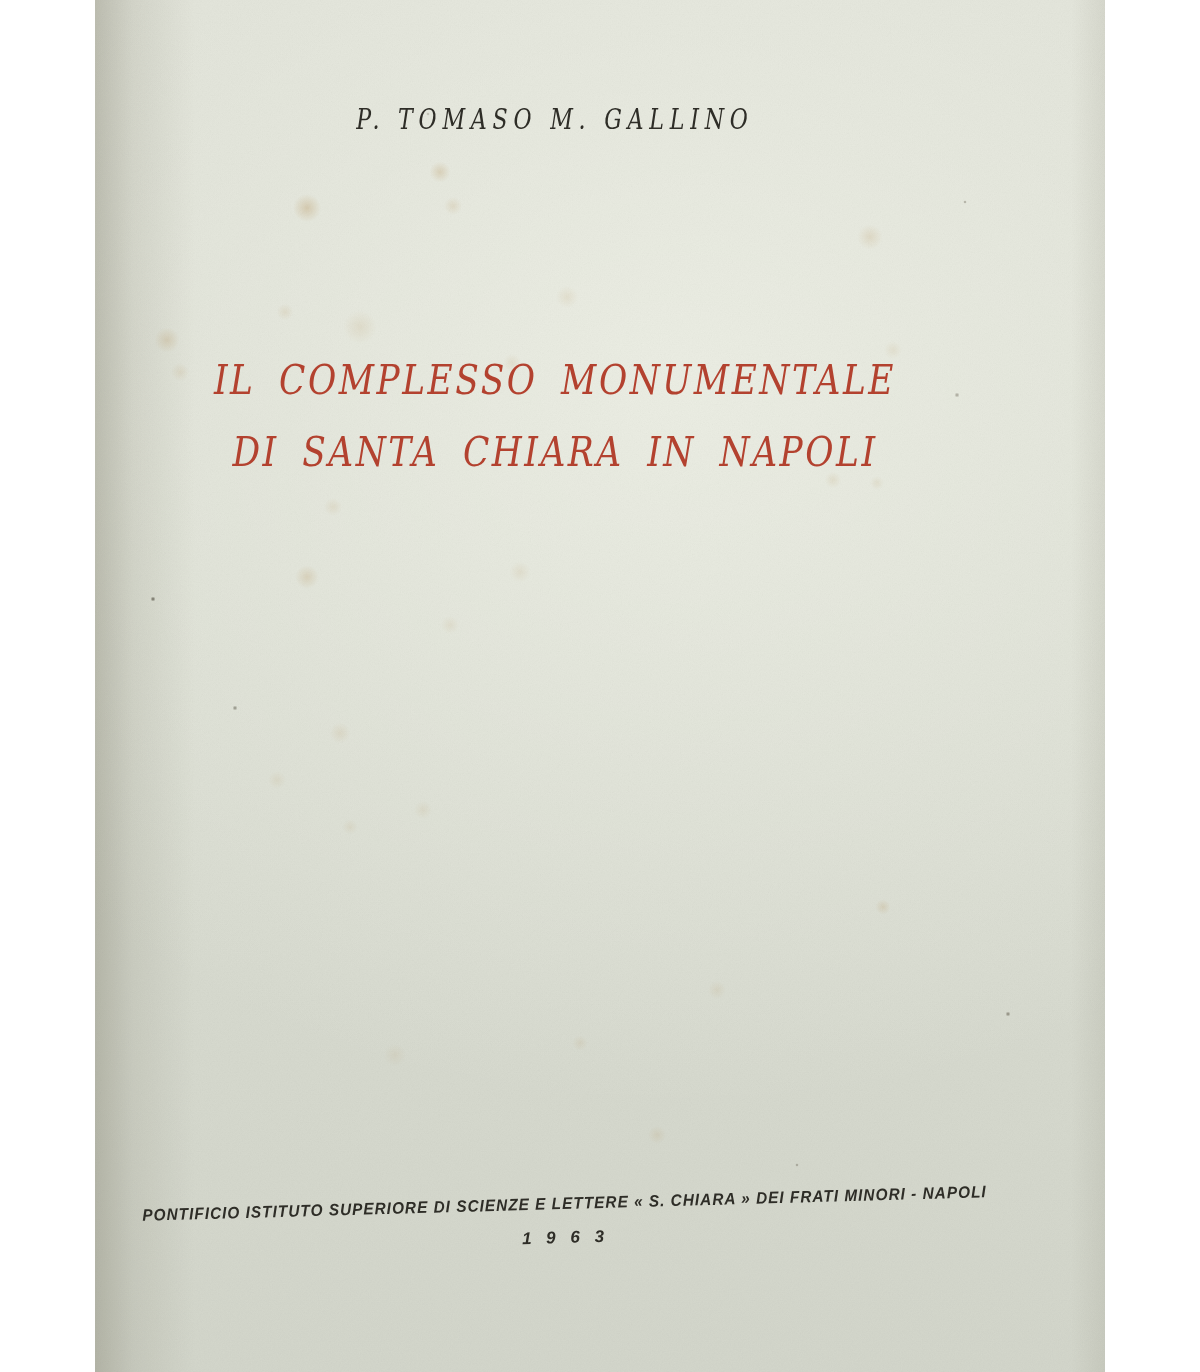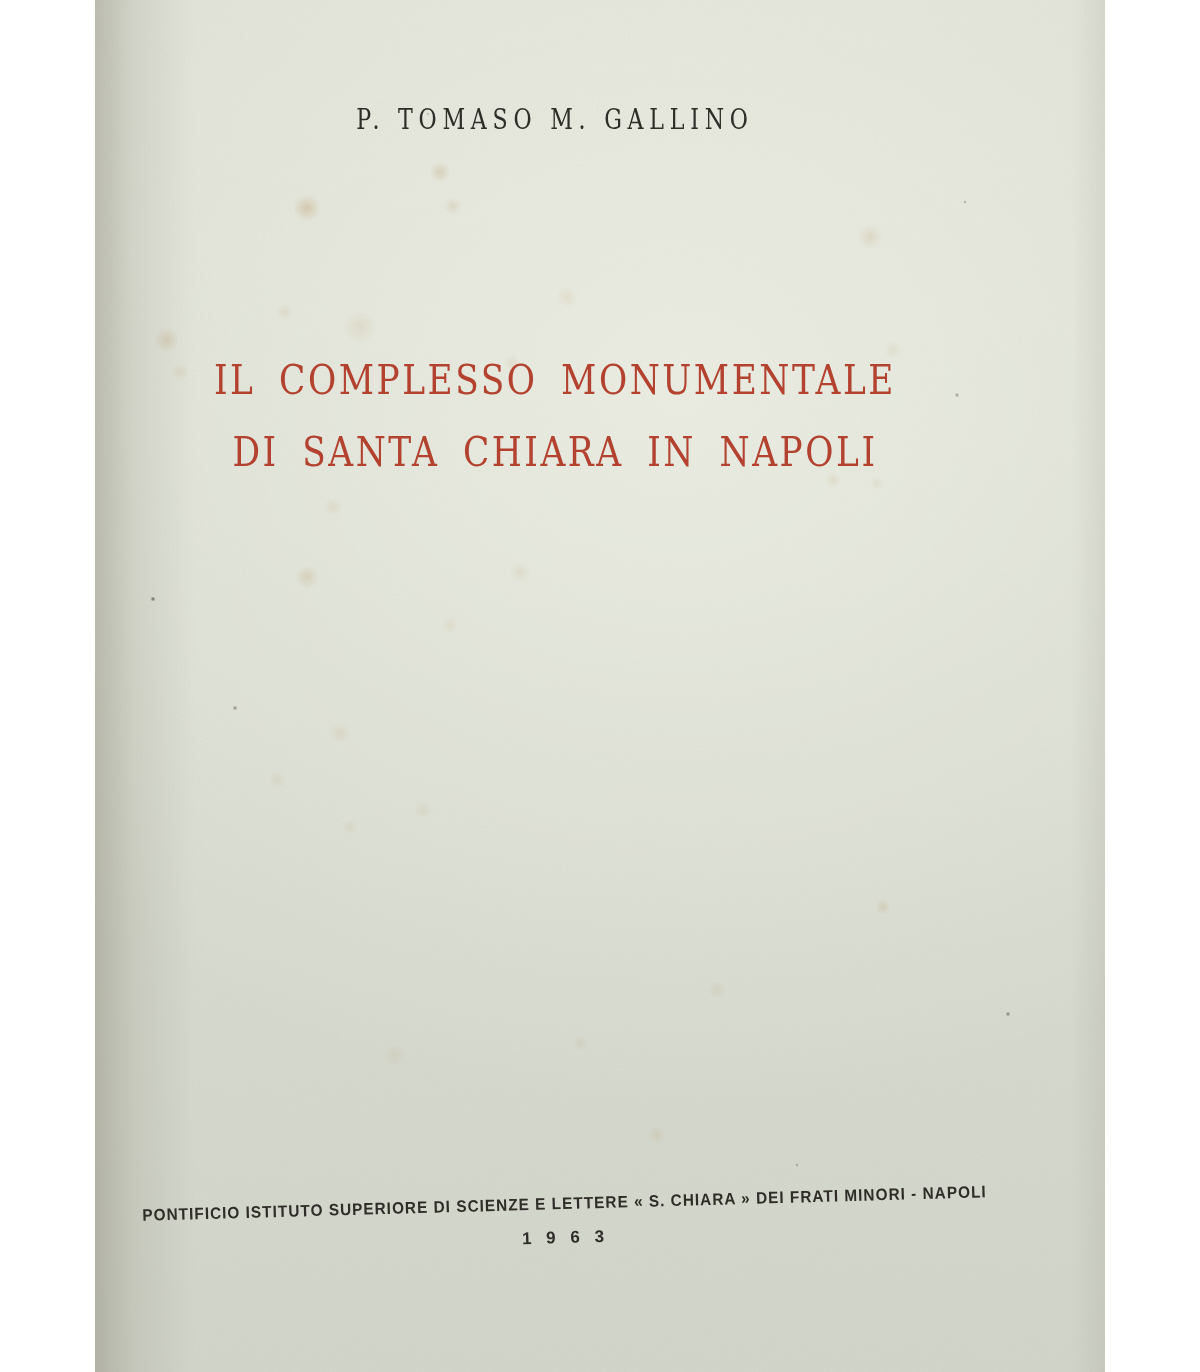--- a/index.html
+++ b/index.html
@@ -20,20 +20,21 @@
     background-image:
       
       linear-gradient(to right, rgba(104,101,81,.30) 0px, rgba(104,101,81,.12) 38px, rgba(104,101,81,0) 100px),
       
       linear-gradient(to left, rgba(118,116,98,.12) 0px, rgba(118,116,98,0) 34px),
       
       radial-gradient(140% 85% at 58% 28%, rgba(238,240,230,.85) 0%, rgba(238,240,230,0) 62%),
       
       linear-gradient(to bottom, #e0e2d8 0%, #dbded3 42%, #d3d6cb 100%);
     background-color:#dadcd1;
+    font-style:italic;
   }
   
   .stains{
     position:absolute;left:0;top:0;width:1010px;height:1372px;
     background-image:
       radial-gradient(circle 20px at 212px 208px,  rgba(178,138,74,.30) 0%, rgba(178,138,74,0) 70%),
       radial-gradient(circle 15px at 345px 172px,  rgba(178,138,74,.24) 0%, rgba(178,138,74,0) 70%),
       radial-gradient(circle 13px at 358px 206px,  rgba(178,138,74,.16) 0%, rgba(178,138,74,0) 70%),
       radial-gradient(circle 24px at 265px 327px,  rgba(178,138,74,.13) 0%, rgba(178,138,74,0) 70%),
       radial-gradient(circle 12px at 190px 312px,  rgba(178,138,74,.13) 0%, rgba(178,138,74,0) 70%),

